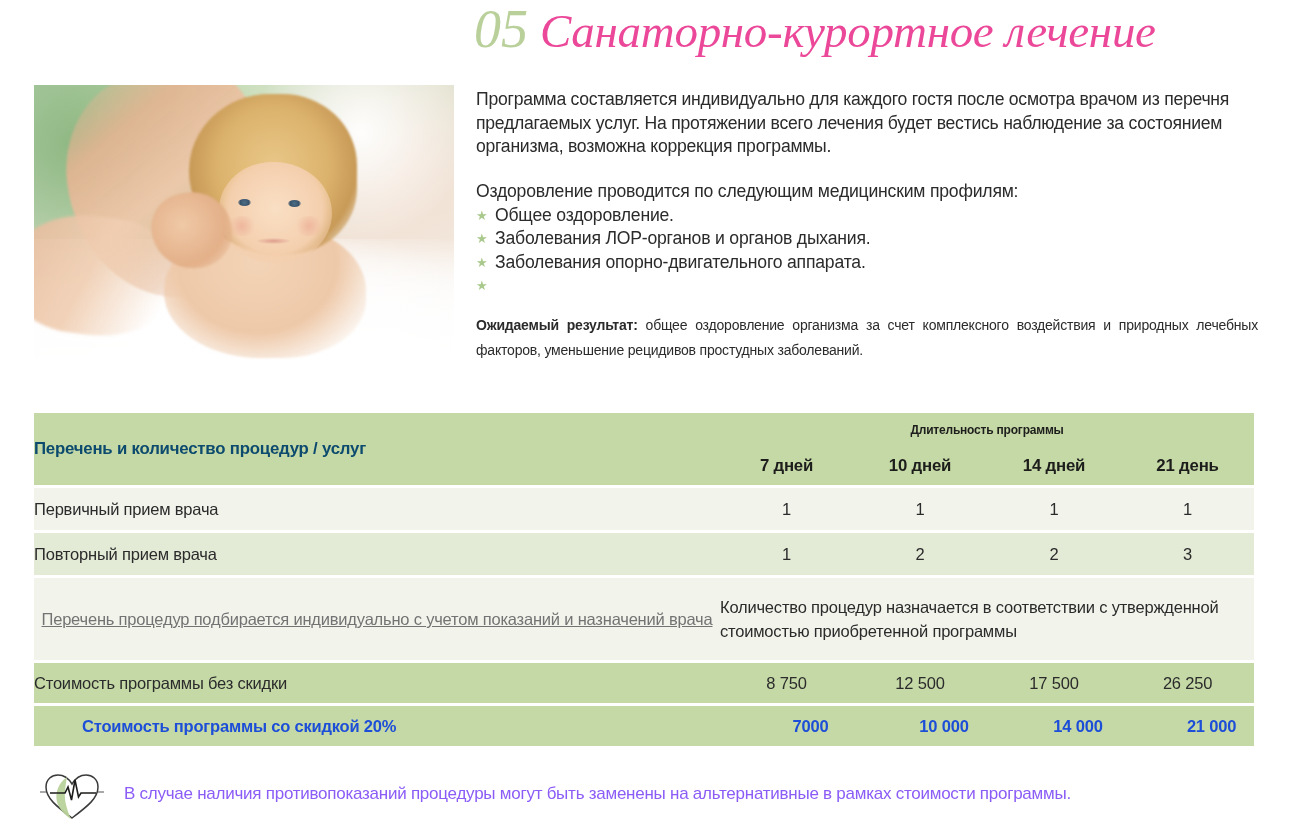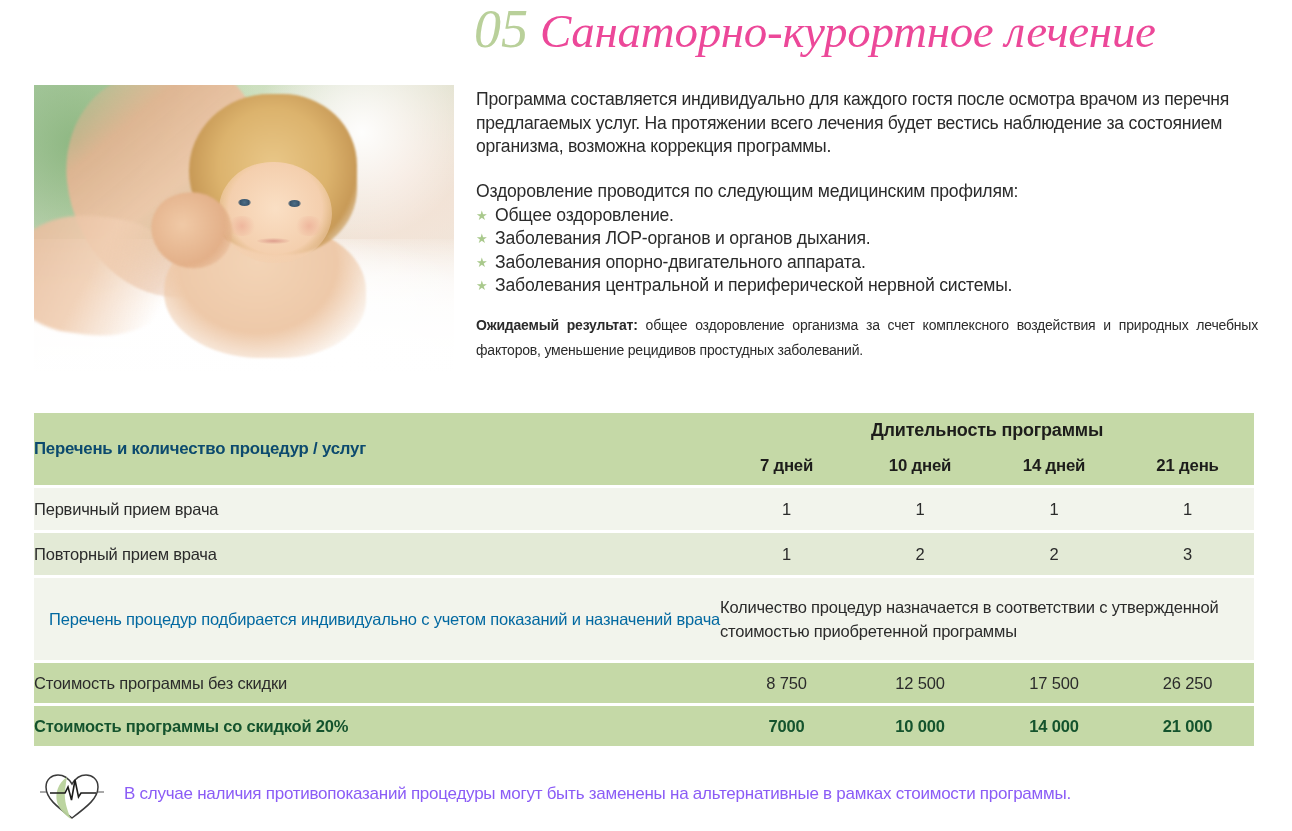--- a/index.html
+++ b/index.html
@@ -245,21 +245,21 @@
     text-align: left;
     font-weight: bold;
     font-size: 16.8px;
     padding: 0 0 0 38px;
     color: #0c4a6e;
   }
   .hcell-span {
     height: 34px;
     text-align: center;
     font-weight: bold;
-    font-size: 18px;
+    font-size: 12px;
     color: #1d1d1b;
   }
   .hcell-day {
     height: 38px;
     text-align: center;
     font-weight: bold;
     font-size: 16.8px;
     color: #1d1d1b;
   }
   .sep-l { border-left: 3px solid #ffffff; }
@@ -272,32 +272,33 @@
     color: #2b2b2b;
   }
   .cell-num {
     text-align: center;
     color: #2b2b2b;
   }
   .r-h42 td { height: 42px; }
   .r-h72 td { height: 82px; }
   .r-h40 td { height: 40px; }
   .cell-note {
-    text-align: right;
+    text-align: center;
     padding: 0 20px 0 38px;
     line-height: 24px;
-    color: #0369a1;
+    color: #737373;
+    text-decoration: underline;
   }
   .cell-note2 {
     text-align: left;
     padding: 0 14px 0 18px;
     line-height: 24px;
     color: #2b2b2b;
   }
-  .bold td { font-weight: bold; color: #14532d; }
+  .bold td { font-weight: bold; color: #1d4ed8; padding-left: 48px; }
 
   
   .footer {
     position: absolute;
     left: 34px;
     top: 766px;
     width: 1225px;
     height: 56px;
     display: flex;
     align-items: center;
@@ -350,21 +351,20 @@
     <li>
       <span class="star">★</span>
       <span>Заболевания ЛОР-органов и органов дыхания.</span>
     </li>
     <li>
       <span class="star">★</span>
       <span>Заболевания опорно-двигательного аппарата.</span>
     </li>
     <li>
       <span class="star">★</span>
-      <span>Заболевания центральной и периферической нервной системы.</span>
     </li>
   </ul>
 </div>
 
 <div class="result">
   <b>Ожидаемый результат:</b><span> общее оздоровление организма за счет комплексного воздействия и природных лечебных факторов, уменьшение рецидивов простудных заболеваний.</span>
 </div>
 
 <table class="tbl">
   <colgroup>

